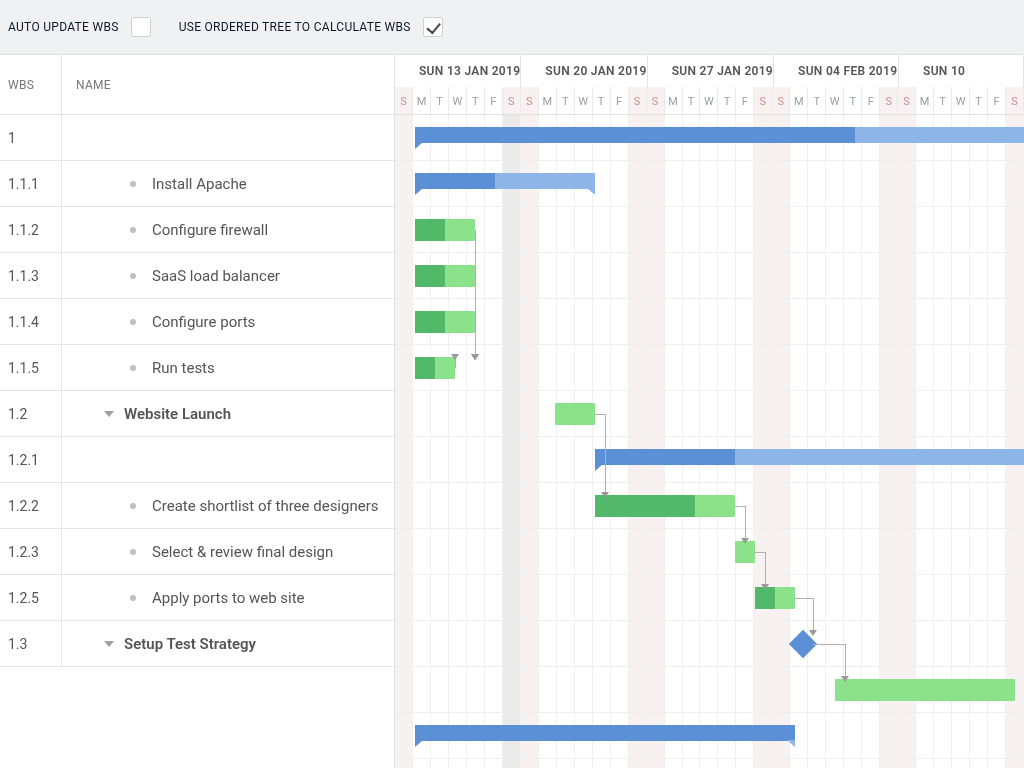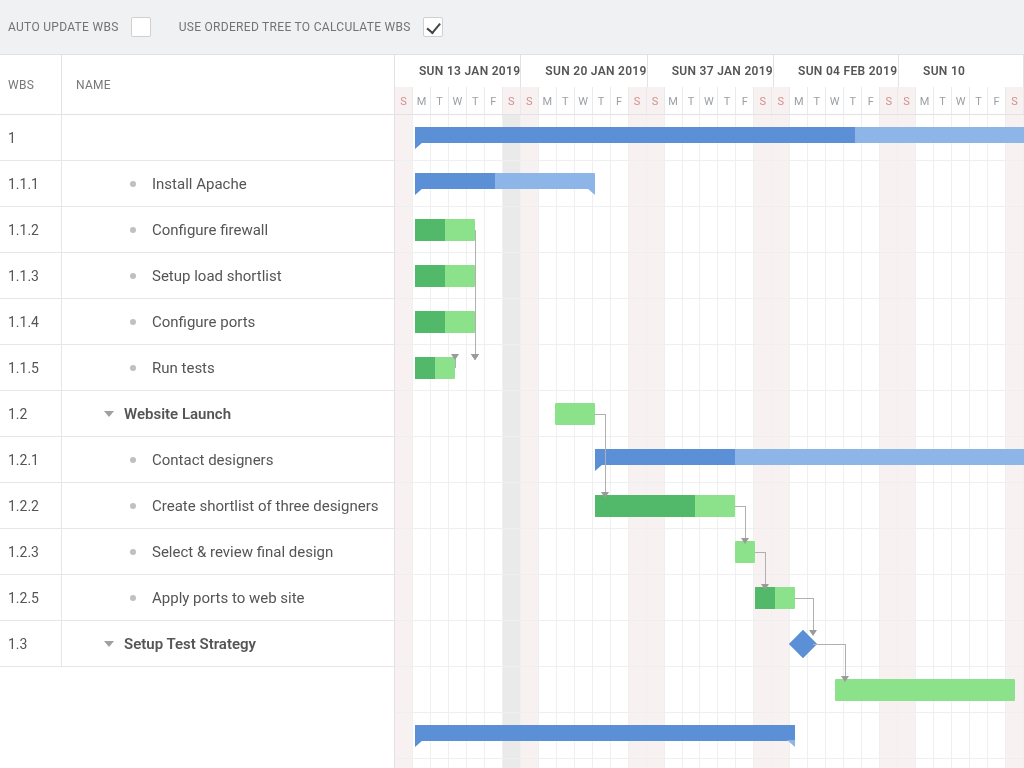--- a/index.html
+++ b/index.html
@@ -15,21 +15,21 @@
   .toolbar {
     height: 54px;
     padding: 0 8px;
     display: flex;
     align-items: center;
     gap: 12px;
     font-size: 12px;
     color: #666;
     letter-spacing: 0.3px;
   }
-  .toolbar .label { color: #737373; }
+  .toolbar .label { color: #0f172a; }
   .chk {
     width: 20px; height: 20px;
     border: 1px solid #d0d0d0;
     border-radius: 2px;
     background: #fff;
     display: flex; align-items: center; justify-content: center;
     cursor: pointer;
   }
   .chk.checked::after {
     content: ""; width: 6px; height: 11px;
@@ -245,21 +245,21 @@
 
   <div class="hdr">
     <div class="hdr-left">
       <div class="hdr-wbs">WBS</div>
       <div class="hdr-name">NAME</div>
     </div>
     <div class="hdr-right">
       <div class="weeks" id="weeks">
           <div class="week">SUN 13 JAN 2019</div>
           <div class="week">SUN 20 JAN 2019</div>
-          <div class="week">SUN 37 JAN 2019</div>
+          <div class="week">SUN 27 JAN 2019</div>
           <div class="week">SUN 04 FEB 2019</div>
           <div class="week">SUN 10</div>
         </div>
       <div class="days" id="days">
           <div class="day wknd">S</div>
           <div class="day">M</div>
           <div class="day">T</div>
           <div class="day">W</div>
           <div class="day">T</div>
           <div class="day">F</div>
@@ -315,21 +315,21 @@
             <span class="indent" style="width: 66px;"></span>
             <span class="bullet"></span>
             <span>Configure firewall</span>
           </div>
         </div>
         <div class="row">
           <div class="cell-wbs">1.1.3</div>
           <div class="cell-name">
             <span class="indent" style="width: 66px;"></span>
             <span class="bullet"></span>
-            <span>Setup load shortlist</span>
+            <span>SaaS load balancer</span>
           </div>
         </div>
         <div class="row">
           <div class="cell-wbs">1.1.4</div>
           <div class="cell-name">
             <span class="indent" style="width: 66px;"></span>
             <span class="bullet"></span>
             <span>Configure ports</span>
           </div>
         </div>
@@ -344,25 +344,20 @@
         <div class="row">
           <div class="cell-wbs">1.2</div>
           <div class="cell-name bold">
             <span class="indent" style="width: 40px;"></span>
             <span class="caret"></span>
             <span>Website Launch</span>
           </div>
         </div>
         <div class="row">
           <div class="cell-wbs">1.2.1</div>
-          <div class="cell-name">
-            <span class="indent" style="width: 66px;"></span>
-            <span class="bullet"></span>
-            <span>Contact designers</span>
-          </div>
         </div>
         <div class="row">
           <div class="cell-wbs">1.2.2</div>
           <div class="cell-name">
             <span class="indent" style="width: 66px;"></span>
             <span class="bullet"></span>
             <span>Create shortlist of three designers</span>
           </div>
         </div>
         <div class="row">

